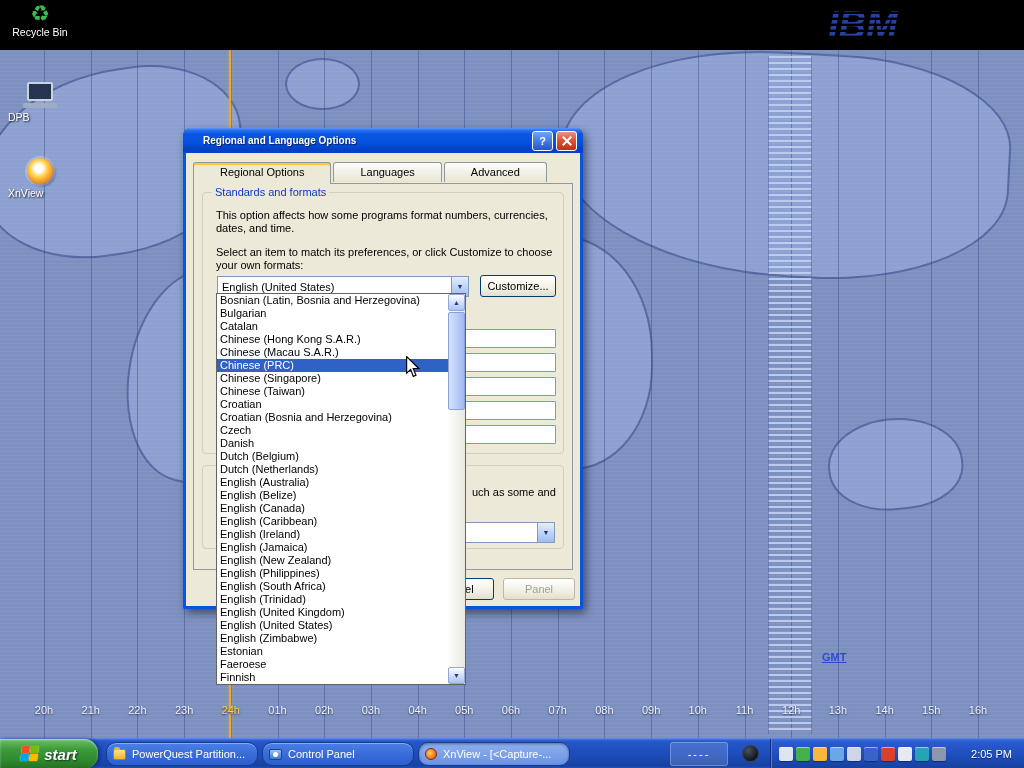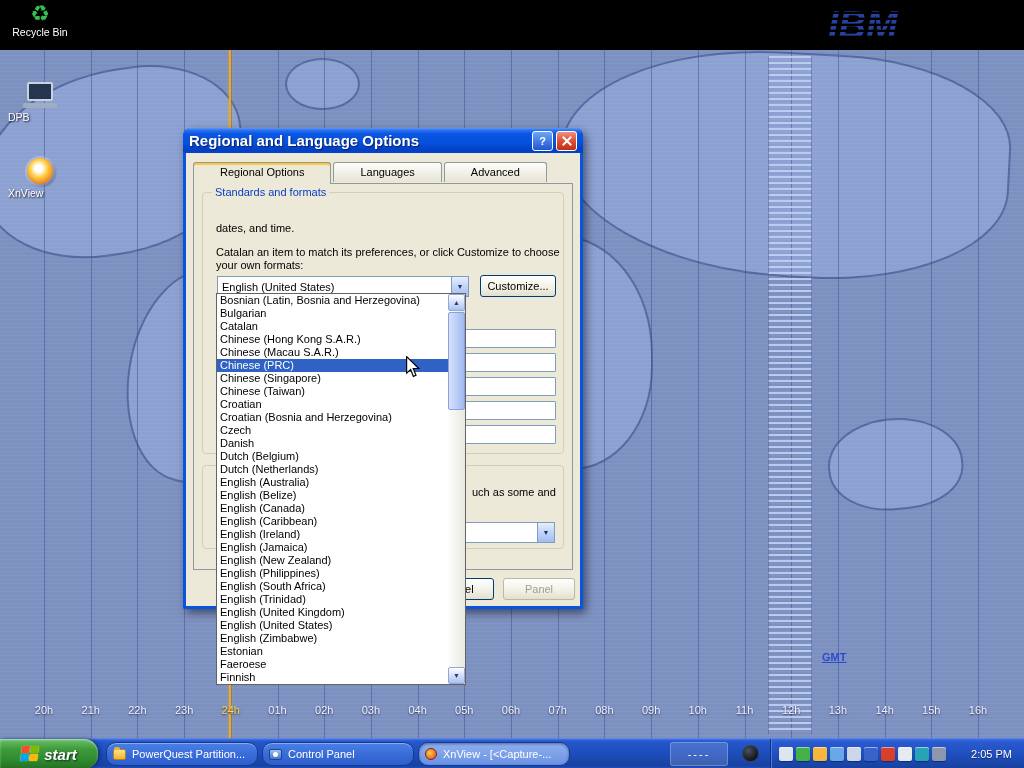--- a/index.html
+++ b/index.html
@@ -47,21 +47,21 @@
     box-shadow:0 0 0 2px rgba(255,255,255,.25), 2px 2px 3px rgba(0,0,30,.4); }
 
   
   .dialog { position:absolute; left:183px; top:128px; width:400px; height:481px; z-index:10;
     border-radius:8px 8px 2px 2px; background:#ece9d8;
     border-left:3px solid #0855dd; border-right:3px solid #0855dd; border-bottom:3px solid #0855dd;
     box-shadow:3px 4px 10px rgba(0,0,20,.5); }
   .titlebar { position:absolute; left:-3px; right:-3px; top:0; height:25px; border-radius:8px 8px 0 0;
     background:linear-gradient(180deg,#5a96f5 0%, #2a70ee 10%, #0a55e2 24%, #0452dd 58%, #0340c4 86%, #0243ce 100%);
     display:flex; align-items:center; }
-  .titlebar .title { color:#fff; font-size:15px; font-weight:bold; padding-left:6px; text-shadow:1px 1px 1px #0a1e63; flex:1; }
+  .titlebar .title { color:#fff; font-size:10px; font-weight:bold; padding-left:20px; text-shadow:1px 1px 1px #0a1e63; flex:1; }
   .tb-btn { width:21px; height:20px; border-radius:3px; margin-right:3px; border:1px solid #fff;
     display:flex; align-items:center; justify-content:center; color:#fff; font-weight:bold; cursor:pointer; }
   .tb-btn.help { background:linear-gradient(180deg,#6ea4f8,#2057ce); }
   .tb-btn.close { background:linear-gradient(180deg,#f0927e,#e25239 45%,#c22f12); margin-right:6px; }
   .xicon { position:relative; width:10px; height:10px; display:block; }
   .xicon::before, .xicon::after { content:""; position:absolute; left:4px; top:-1px; width:2px; height:12px; background:#fff; }
   .xicon::before { transform:rotate(45deg); }
   .xicon::after { transform:rotate(-45deg); }
 
   .tabs { position:absolute; left:7px; top:34px; display:flex; z-index:3; }
@@ -249,22 +249,23 @@
         </span>
     </div>
     <div class="tabs">
       <div class="tab active">Regional Options</div>
       <div class="tab">Languages</div>
       <div class="tab">Advanced</div>
     </div>
     <div class="tabpanel">
       <div class="groupbox std">
         <span class="grouplabel">Standards and formats</span>
+        <div class="txt l1">This option affects how some programs format numbers, currencies,</div>
         <div class="txt l2">dates, and time.</div>
-        <div class="txt l3">Catalan an item to match its preferences, or click Customize to choose</div>
+        <div class="txt l3">Select an item to match its preferences, or click Customize to choose</div>
         <div class="txt l4">your own formats:</div>
         <div class="combo main">
           <span class="combo-val">English (United States)</span>
           <span class="combo-btn">
               <span class="arr">▼</span>
             </span>
         </div>
         <button class="xpbtn customize">Customize...</button>
         <div class="samplefield f1"></div>
         <div class="samplefield f2"></div>

